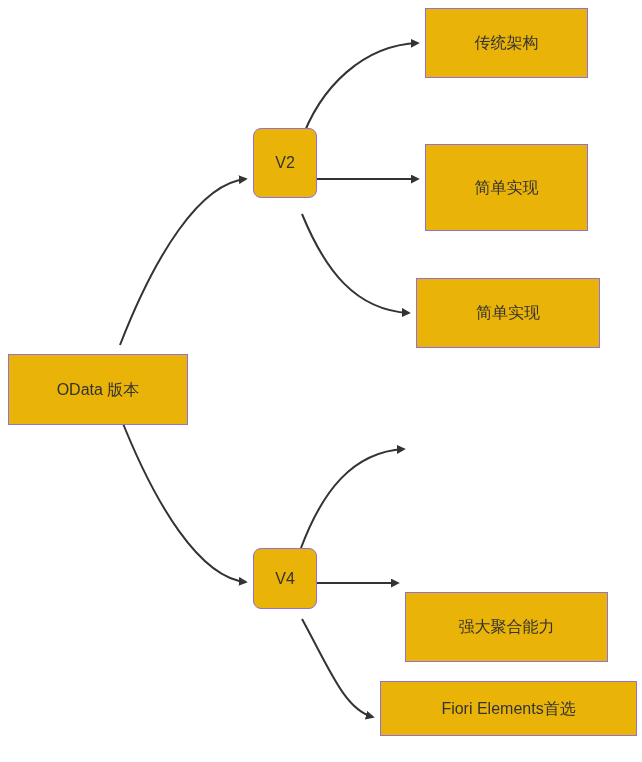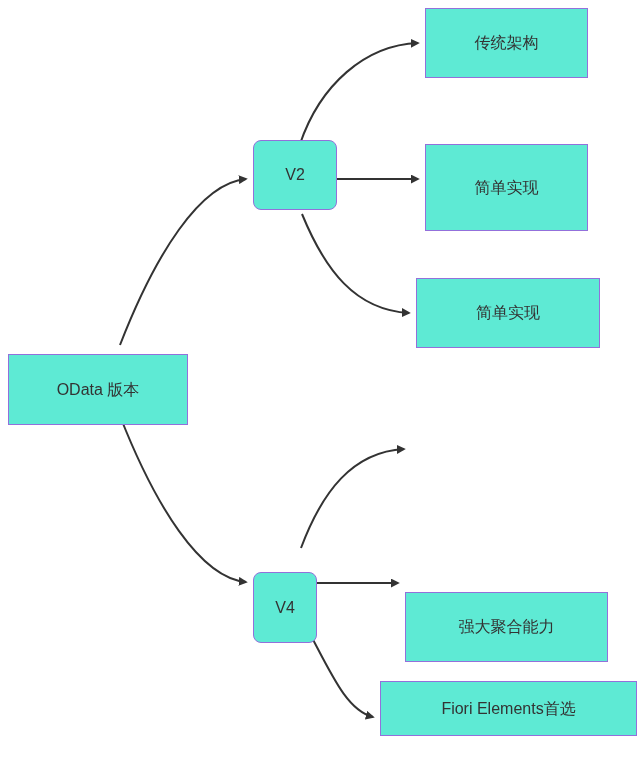--- a/index.html
+++ b/index.html
@@ -18,21 +18,21 @@
   #edges {
     position: absolute;
     left: 0; top: 0;
     width: 642px; height: 762px;
   }
   .node {
     position: absolute;
     display: flex;
     align-items: center;
     justify-content: center;
-    background: #5eead4;
+    background: #eab308;
     border: 1px solid #9370DB;
     color: #333333;
     font-size: 16px;
     line-height: 1.2;
     text-align: center;
     box-sizing: border-box;
     white-space: nowrap;
   }
   .node.rounded {
     border-radius: 8px;
@@ -62,25 +62,25 @@
     <path class="edge" d="M302,214 C325,270 355,310 409,313" marker-end="url(#arrow)"></path>
     <path class="edge" d="M301,548 C322,492 352,452 404,449" marker-end="url(#arrow)"></path>
     <path class="edge" d="M317,583 L398,583" marker-end="url(#arrow)"></path>
     <path class="edge" d="M302,619 C330,670 345,710 373,717" marker-end="url(#arrow)"></path>
   </svg>
 
   <div class="node rect" style="left:8px; top:345px; width:180px; height:71px;margin-top:9px;">
     <span>OData 版本</span>
   </div>
 
-  <div class="node rounded" style="left:253px; top:140px; width:84px; height:70px;">
+  <div class="node rounded" style="left:253px; top:128px; width:64px; height:70px;">
     <span>V2</span>
   </div>
 
-  <div class="node rounded" style="left:253px; top:572px; width:64px; height:71px;">
+  <div class="node rounded" style="left:253px; top:548px; width:64px; height:61px;">
     <span>V4</span>
   </div>
 
   <div class="node rect" style="left:425px; top:8px; width:163px; height:70px;">
     <span>传统架构</span>
   </div>
 
   <div class="node rect" style="left:425px; top:144px; width:163px; height:87px;">
     <span>简单实现</span>
   </div>

